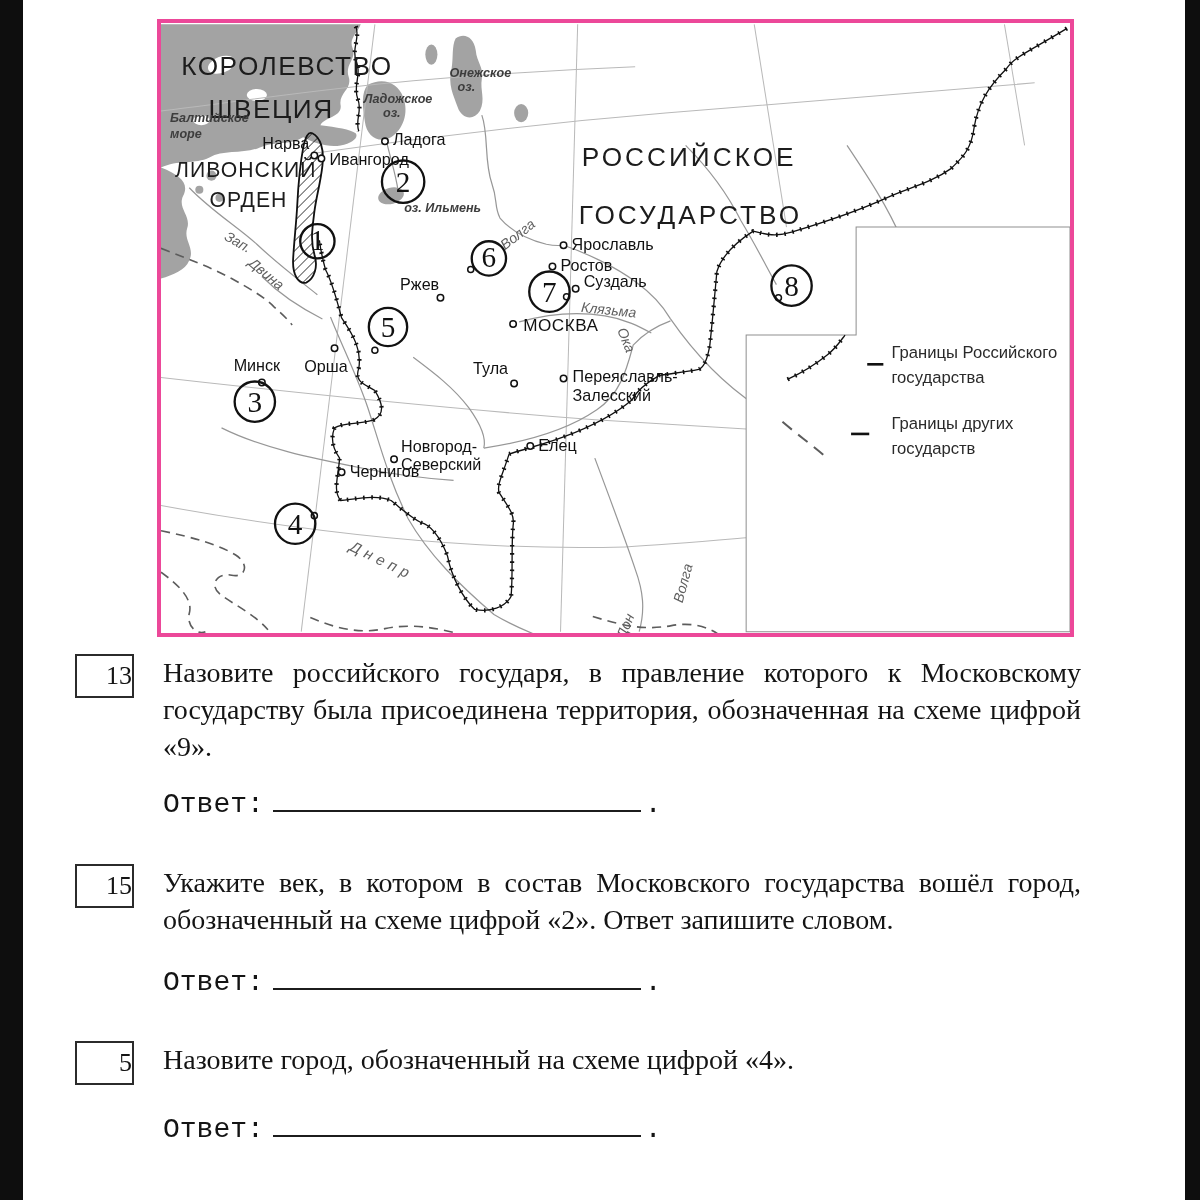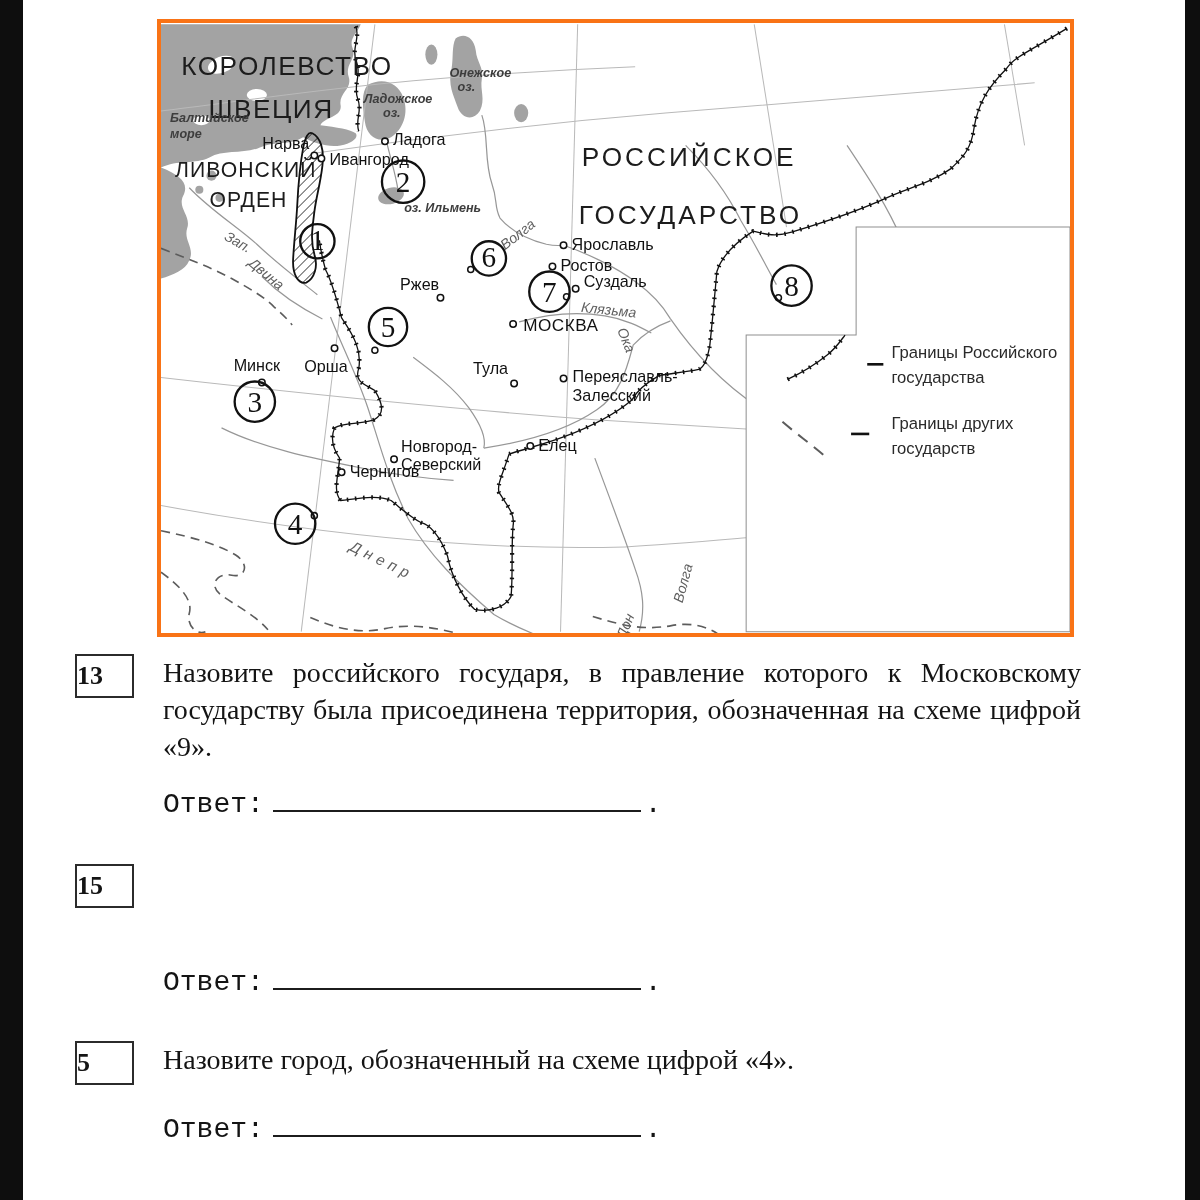--- a/index.html
+++ b/index.html
@@ -7,21 +7,21 @@
     width:1200px;height:1200px;position:relative;overflow:hidden;
     background:#ffffff;font-family:"Liberation Serif",serif;color:#141414;
   }
   .side-bar{position:absolute;top:0;height:1200px;background:#0e0e0e;}
   .bar-left{left:0;width:23px;}
   .bar-right{left:1185px;width:15px;}
 
   
   .map-frame{
     position:absolute;left:157px;top:19px;width:909px;height:610px;
-    border:4px solid #f97316;background:#ffffff;box-sizing:content-box;
+    border:4px solid #ec4899;background:#ffffff;box-sizing:content-box;
   }
   .map-frame svg{display:block;}
 
   
   .rgn{font-family:"Liberation Sans",sans-serif;fill:#1c1c1c;}
   .big{font-size:26px;letter-spacing:1.5px;}
   .med{font-size:21px;letter-spacing:1px;}
   .sp{letter-spacing:3px;}
   .wtr{font-family:"Liberation Sans",sans-serif;font-style:italic;font-weight:600;font-size:12.5px;fill:#3d3d3d;}
   .riv{font-family:"Liberation Sans",sans-serif;font-style:italic;font-size:14px;fill:#5f5f5f;}
@@ -36,22 +36,22 @@
   .dash{stroke:#5c5c5c;stroke-width:1.6;fill:none;stroke-dasharray:9 6;}
   .bborder-base{stroke:#111;stroke-width:1.3;fill:none;}
   .bborder-ticks{stroke:#111;stroke-width:4.2;fill:none;stroke-dasharray:1.6 6.5;}
   .city-dot{fill:#fff;stroke:#111;stroke-width:1.5;}
   .marker{fill:none;stroke:#111;stroke-width:2.3;}
 
   
   .question{position:absolute;left:75px;width:1010px;}
   .qnum{
     position:absolute;left:0;top:0;width:55px;height:40px;
-    border:2px solid #2b2b2b;display:flex;align-items:center;justify-content:flex-start;
-    font-weight:bold;font-size:26px;background:#fff;
+    border:2px solid #2b2b2b;display:flex;align-items:center;justify-content:flex-end;
+    font-weight:normal;font-size:26px;background:#fff;
   }
   .qtext{
     position:absolute;left:88px;top:0;width:918px;
     font-size:28px;line-height:37px;text-align:justify;
   }
   .answer-row{position:absolute;left:88px;white-space:nowrap;font-size:28px;font-family:Liberation Mono, monospace;}
   .ans-line{
     display:inline-block;width:368px;height:1em;
     border-bottom:2px solid #1c1c1c;margin-left:9px;
   }
@@ -255,20 +255,21 @@
   <div class="qtext">Назовите российского государя, в правление которого к Московскому государству была присоединена территория, обозначенная на схеме цифрой «9».</div>
   <div class="answer-row" style="top:128px;">
     <span>Ответ:</span><span class="ans-line"></span><span class="ans-dot">.</span>
   </div>
 </div>
 
 <div class="question" style="top:864px;height:170px;">
   <div class="qnum">
     <span>15</span>
   </div>
+  <div class="qtext">Укажите век, в котором в состав Московского государства вошёл город, обозначенный на схеме цифрой «2». Ответ запишите словом.</div>
   <div class="answer-row" style="top:96px;">
     <span>Ответ:</span><span class="ans-line"></span><span class="ans-dot">.</span>
   </div>
 </div>
 
 <div class="question" style="top:1041px;height:140px;">
   <div class="qnum">
     <span>5</span>
   </div>
   <div class="qtext">Назовите город, обозначенный на схеме цифрой «4».</div>

